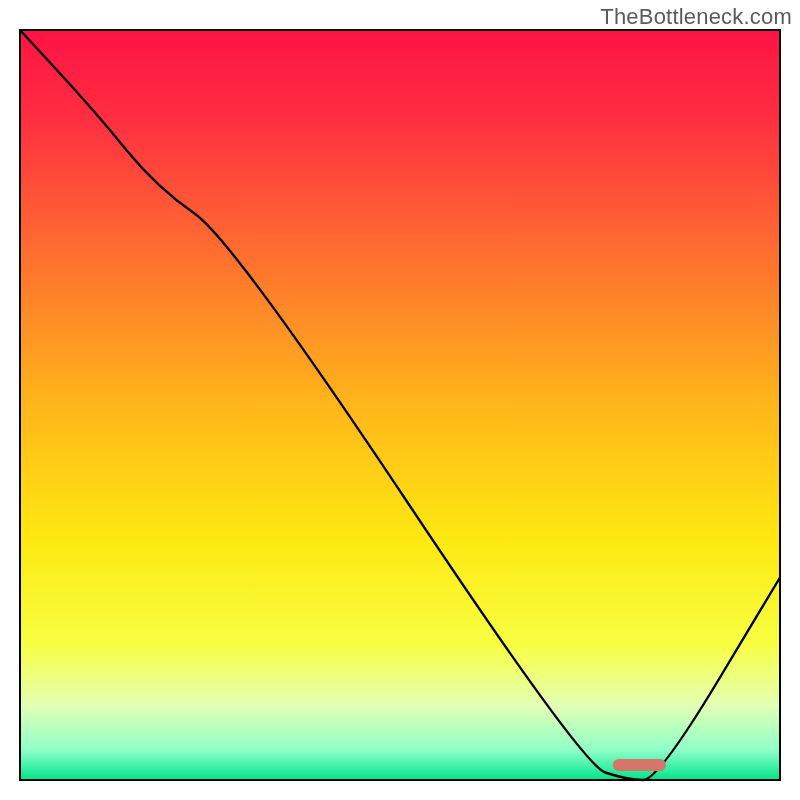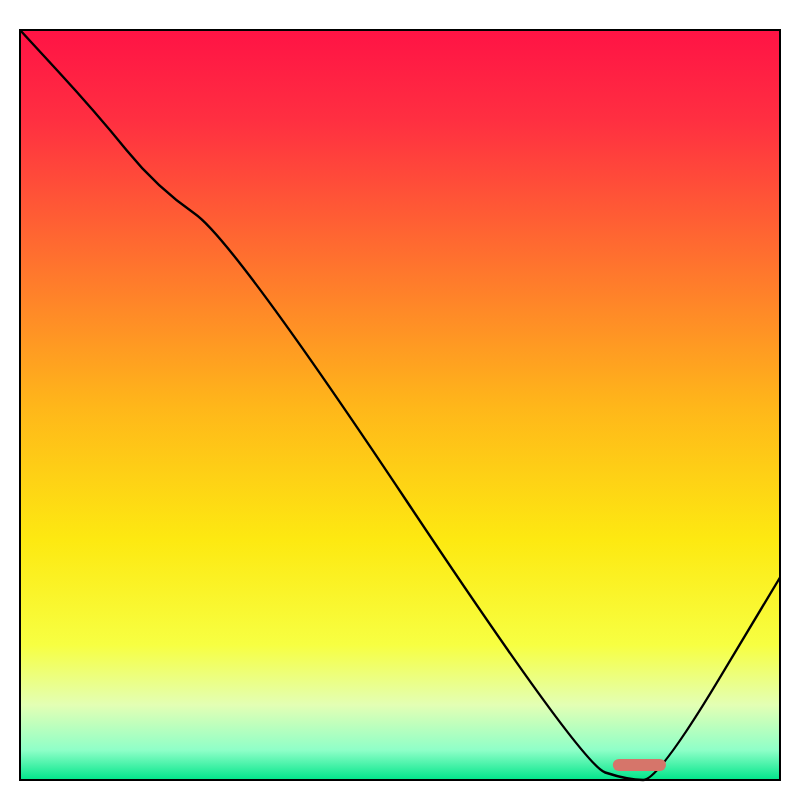--- a/index.html
+++ b/index.html
@@ -53,13 +53,14 @@
 
     <rect id="plot-bg" fill="url(#bg-grad)" x="20" y="30" width="760" height="750"></rect>
 
     <rect id="plot-border" fill="none" stroke="#000000" stroke-width="2" x="20" y="30" width="760" height="750"></rect>
 
     <path id="curve-path" fill="none" stroke="#000000" stroke-width="2.4" d="M 20 30 Q 20 30 58 71.25 Q 96 112.49999999999999 126.39999999999999 149.99999999999997 Q 156.79999999999998 187.49999999999997 194.8 213.75 Q 232.8 240.00000000000003 407.6 502.5 Q 582.4 765 605.2 772.5 Q 628 780 643.2 780 Q 658.4 780 719.2 678.75 T 780 577.5"></path>
 
     <rect id="marker-rect" rx="6" ry="6" x="612.8000000000001" width="53.19999999999993" y="759" height="12" fill="#d6756a"></rect>
   </svg>
 
+  <div class="watermark">TheBottleneck.com</div>
 </div>
 
 </body></html>

